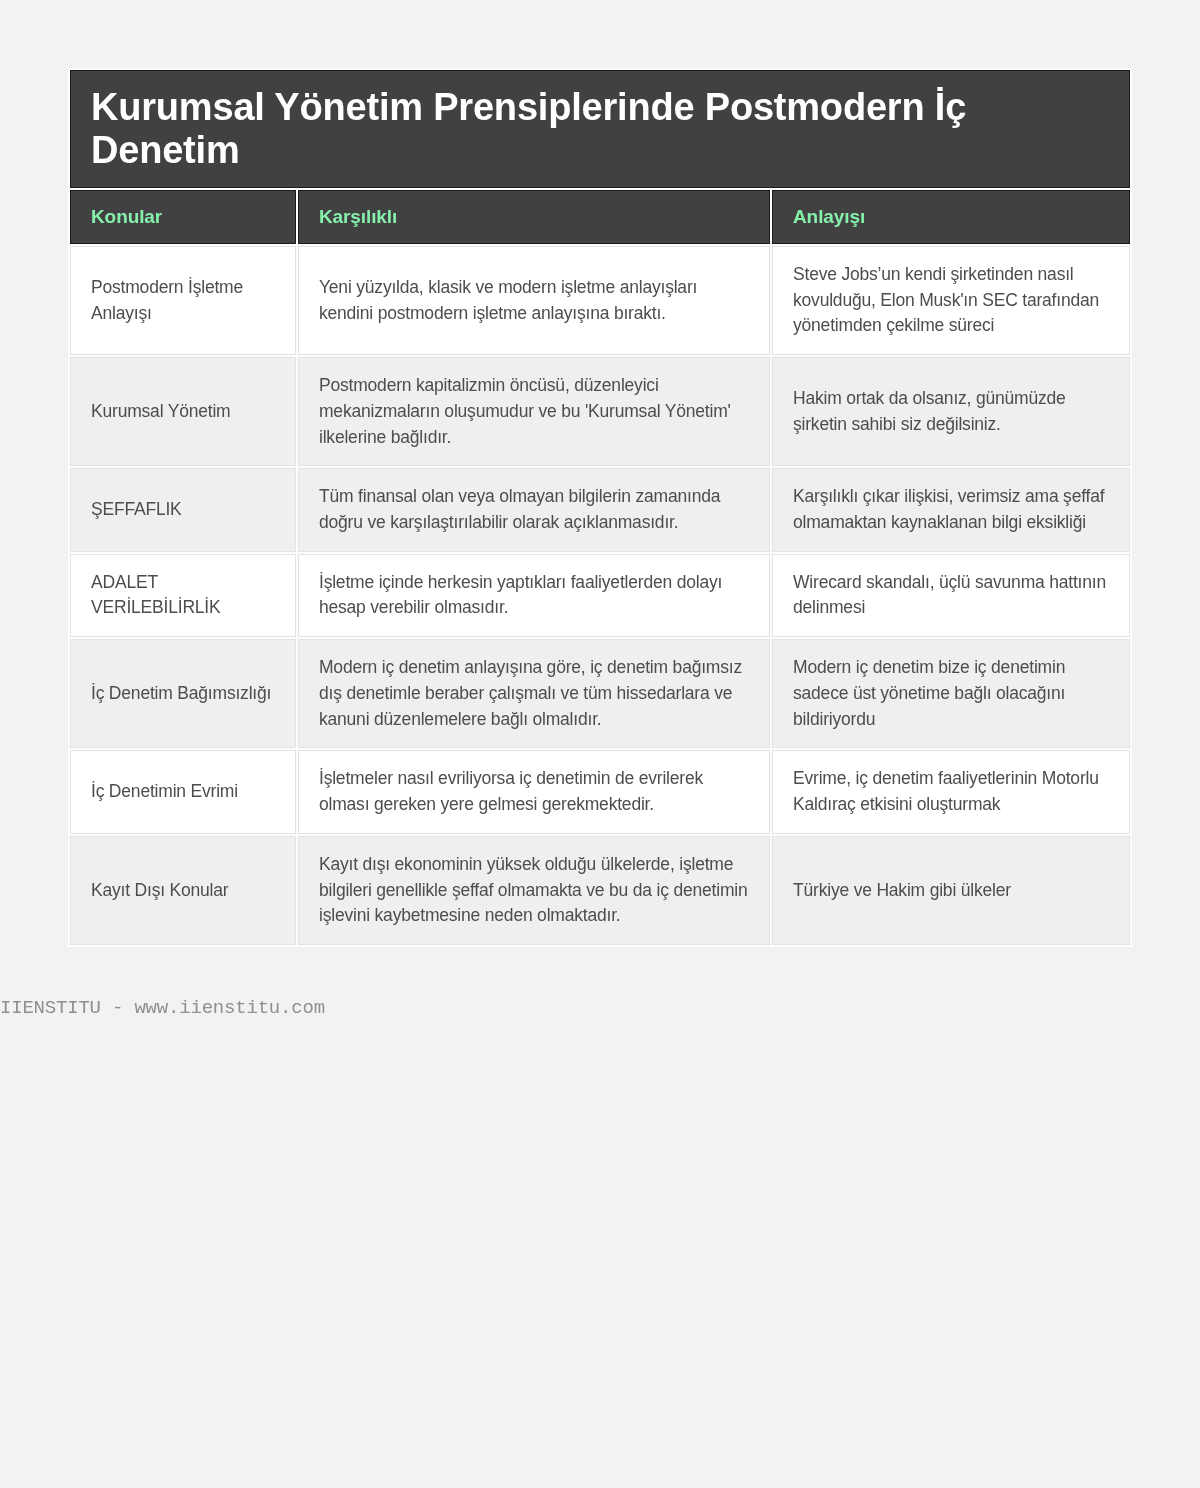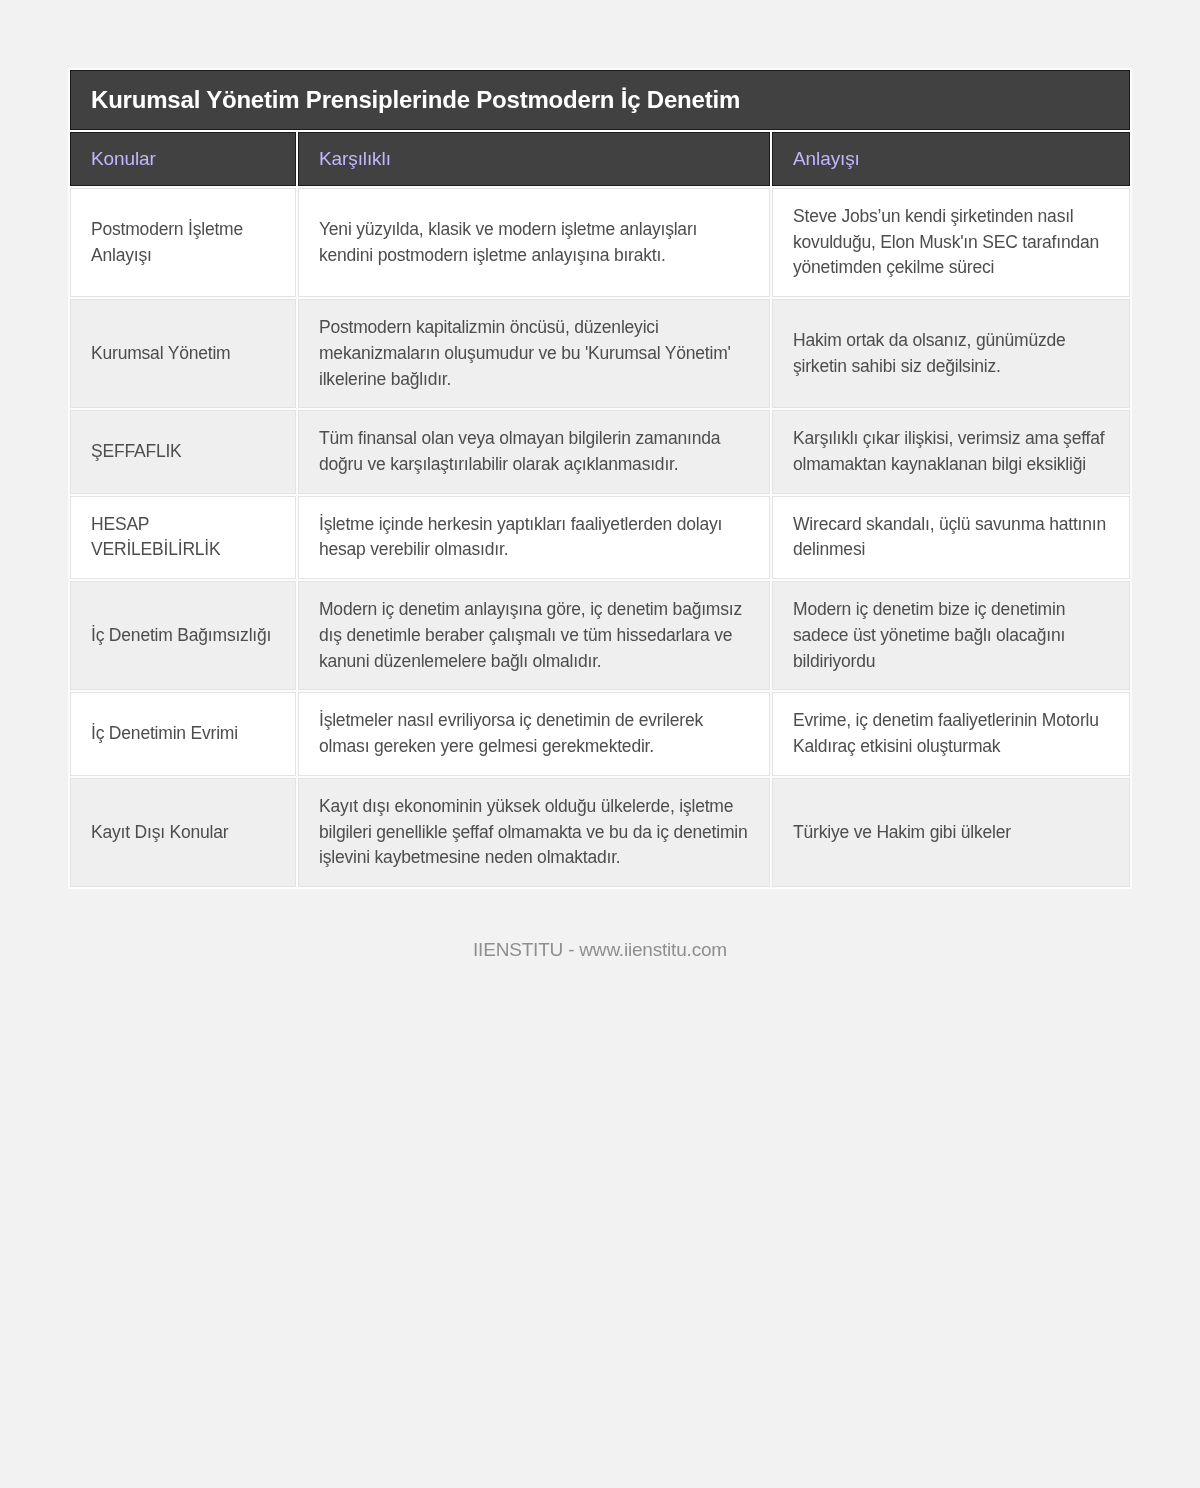--- a/index.html
+++ b/index.html
@@ -21,54 +21,55 @@
     border-collapse: separate;
     border-spacing: 2px;
     background: #fcfcfc;
     table-layout: fixed;
   }
   th, td { box-sizing: border-box; }
   .title-cell {
     background: var(--dark-bg, #414141);
     border: 1px solid var(--dark-border, #1b1b1b);
     color: #ffffff;
-    font-size: 24px;
+    font-size: 38px;
     font-weight: bold;
     text-align: left;
     padding: 15px 20px;
     letter-spacing: -0.2px;
   }
   tr.col-header th {
     background: var(--dark-bg, #414141);
     border: 1px solid var(--dark-border, #1b1b1b);
-    color: #c4b5fd;
+    color: #86efac;
     font-size: 19px;
-    font-weight: normal;
+    font-weight: bold;
     text-align: left;
     padding: 15px 20px;
     letter-spacing: -0.1px;
   }
   tbody td {
     border: 1px solid #e3e3e3;
     color: var(--body-text, #4d4d4d);
     font-size: 17.5px;
     line-height: 1.47;
     padding: 15px 20px;
     vertical-align: middle;
     text-align: left;
     letter-spacing: -0.2px;
   }
   tr.row-odd td  { background: #ffffff; }
   tr.row-even td { background: var(--row-alt-bg, #efefef); }
   .footer {
-    text-align: center;
+    text-align: left;
     color: var(--footer-text, #8f8f8f);
     font-size: 19px;
     margin-top: 50px;
     letter-spacing: -0.2px;
+    font-family: Liberation Mono, monospace;
   }
 </style>
 </head>
 <body>
 
 <div class="page">
 
   <table class="main-table">
     <colgroup>
       <col style="width:21.4%">
@@ -95,21 +96,21 @@
           <td>Kurumsal Yönetim</td>
           <td>Postmodern kapitalizmin öncüsü, düzenleyici mekanizmaların oluşumudur ve bu 'Kurumsal Yönetim' ilkelerine bağlıdır.</td>
           <td>Hakim ortak da olsanız, günümüzde şirketin sahibi siz değilsiniz.</td>
         </tr>
         <tr class="row-even">
           <td>ŞEFFAFLIK</td>
           <td>Tüm finansal olan veya olmayan bilgilerin zamanında doğru ve karşılaştırılabilir olarak açıklanmasıdır.</td>
           <td>Karşılıklı çıkar ilişkisi, verimsiz ama şeffaf olmamaktan kaynaklanan bilgi eksikliği</td>
         </tr>
         <tr class="row-odd">
-          <td>HESAP VERİLEBİLİRLİK</td>
+          <td>ADALET VERİLEBİLİRLİK</td>
           <td>İşletme içinde herkesin yaptıkları faaliyetlerden dolayı hesap verebilir olmasıdır.</td>
           <td>Wirecard skandalı, üçlü savunma hattının delinmesi</td>
         </tr>
         <tr class="row-even">
           <td>İç Denetim Bağımsızlığı</td>
           <td>Modern iç denetim anlayışına göre, iç denetim bağımsız dış denetimle beraber çalışmalı ve tüm hissedarlara ve kanuni düzenlemelere bağlı olmalıdır.</td>
           <td>Modern iç denetim bize iç denetimin sadece üst yönetime bağlı olacağını bildiriyordu</td>
         </tr>
         <tr class="row-odd">
           <td>İç Denetimin Evrimi</td>

